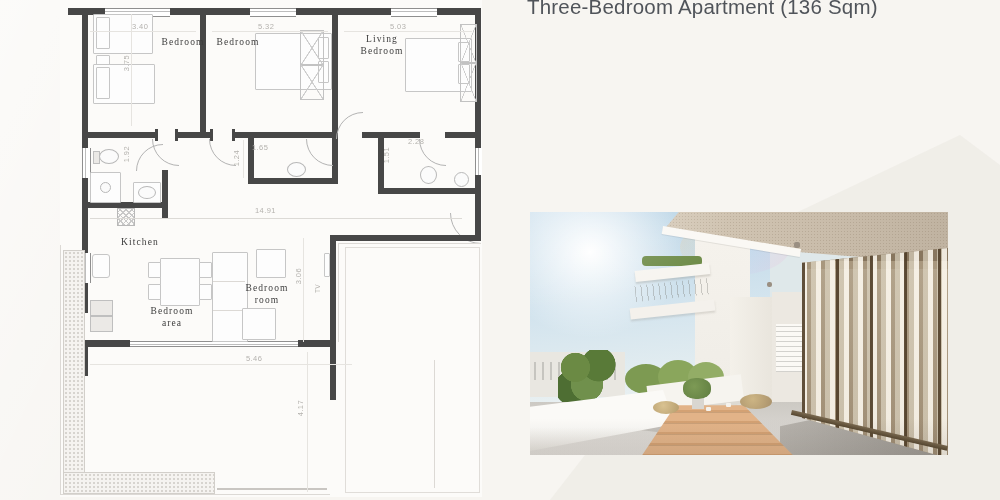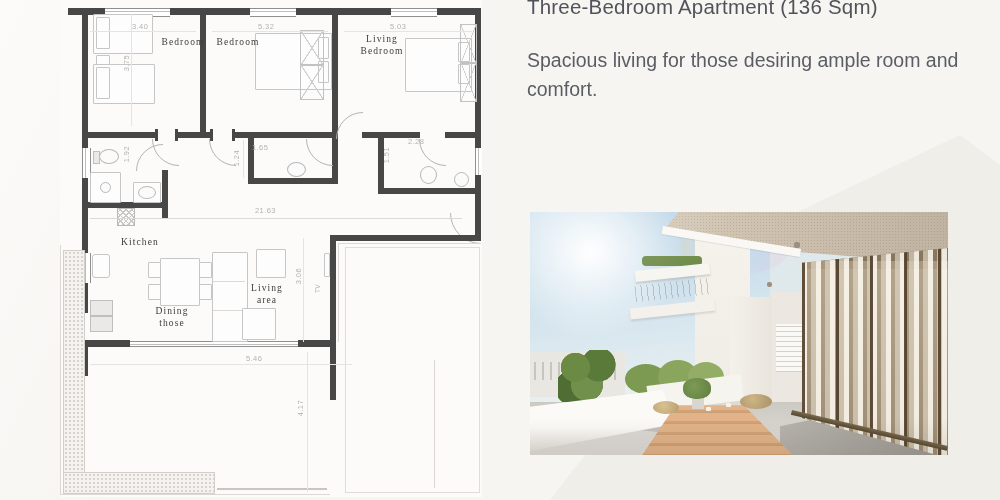--- a/index.html
+++ b/index.html
@@ -181,36 +181,35 @@
 
     <span class="dim" style="left:72px;top:22px">3.40</span>
     <span class="dim dv" style="left:62px;top:55px">3.75</span>
     <span class="dim" style="left:198px;top:22px">5.32</span>
     <span class="dim" style="left:330px;top:22px">5.03</span>
     <span class="dim dv" style="left:62px;top:146px">1.92</span>
     <span class="dim dv" style="left:172px;top:150px">1.24</span>
     <span class="dim" style="left:192px;top:143px">1.65</span>
     <span class="dim" style="left:348px;top:137px">2.28</span>
     <span class="dim dv" style="left:322px;top:147px">1.51</span>
-    <span class="dim" style="left:195px;top:206px">21.63</span>
+    <span class="dim" style="left:195px;top:206px">14.91</span>
     <span class="dim dv" style="left:234px;top:268px">3.06</span>
     <span class="dim" style="left:186px;top:354px">5.46</span>
     <span class="dim dv" style="left:236px;top:400px">4.17</span>
     <span class="dim dv" style="left:254px;top:284px;font-size:6.5px">TV</span>
 
     <div class="rlabel" style="left:95px;top:36px;width:56px">Bedroom</div>
     <div class="rlabel" style="left:150px;top:36px;width:56px">Bedroom</div>
     <div class="rlabel" style="left:290px;top:33px;width:64px">Living Bedroom</div>
     <div class="rlabel" style="left:50px;top:236px;width:60px">Kitchen</div>
-    <div class="rlabel" style="left:87px;top:305px;width:50px">Dining those</div>
-    <div class="rlabel" style="left:182px;top:282px;width:50px">Living area</div>
+    <div class="rlabel" style="left:87px;top:305px;width:50px">Bedroom area</div>
+    <div class="rlabel" style="left:182px;top:282px;width:50px">Bedroom room</div>
   </div>
 
   <div class="abs title">Three-Bedroom Apartment (136 Sqm)</div>
-  <div class="abs desc">Spacious living for those desiring ample room and comfort.</div>
 
   <div class="abs photo">
     <div class="abs" style="left:0;top:0;width:240px;height:243px;background:linear-gradient(175deg,#b9d4e6 0%,#d3e4ee 40%,#e9f0f1 75%,#f0f2ef 100%)"></div>
     <div class="abs" style="left:-70px;top:-80px;width:260px;height:240px;background:radial-gradient(closest-side,rgba(255,255,255,1),rgba(255,255,255,0) 72%)"></div>
     <div class="abs" style="left:150px;top:8px;width:110px;height:55px;border-radius:50%;background:linear-gradient(120deg,rgba(255,200,120,.22),rgba(180,220,255,.18),rgba(255,150,200,.14))"></div>
     <div class="abs" style="left:0;top:140px;width:95px;height:45px;background:#e9e7e1"></div>
     <div class="abs" style="left:4px;top:150px;width:86px;height:18px;background:repeating-linear-gradient(90deg,rgba(155,155,150,.45) 0 2px,transparent 2px 8px)"></div>
     <div class="abs" style="left:0;top:192px;width:130px;height:51px;background:linear-gradient(100deg,#8fae62,#a9c27c 60%,#bccf90)"></div>
 
     <div class="abs" style="left:165px;top:0;width:55px;height:200px;background:linear-gradient(180deg,#f6f3ed,#efece6)"></div>

